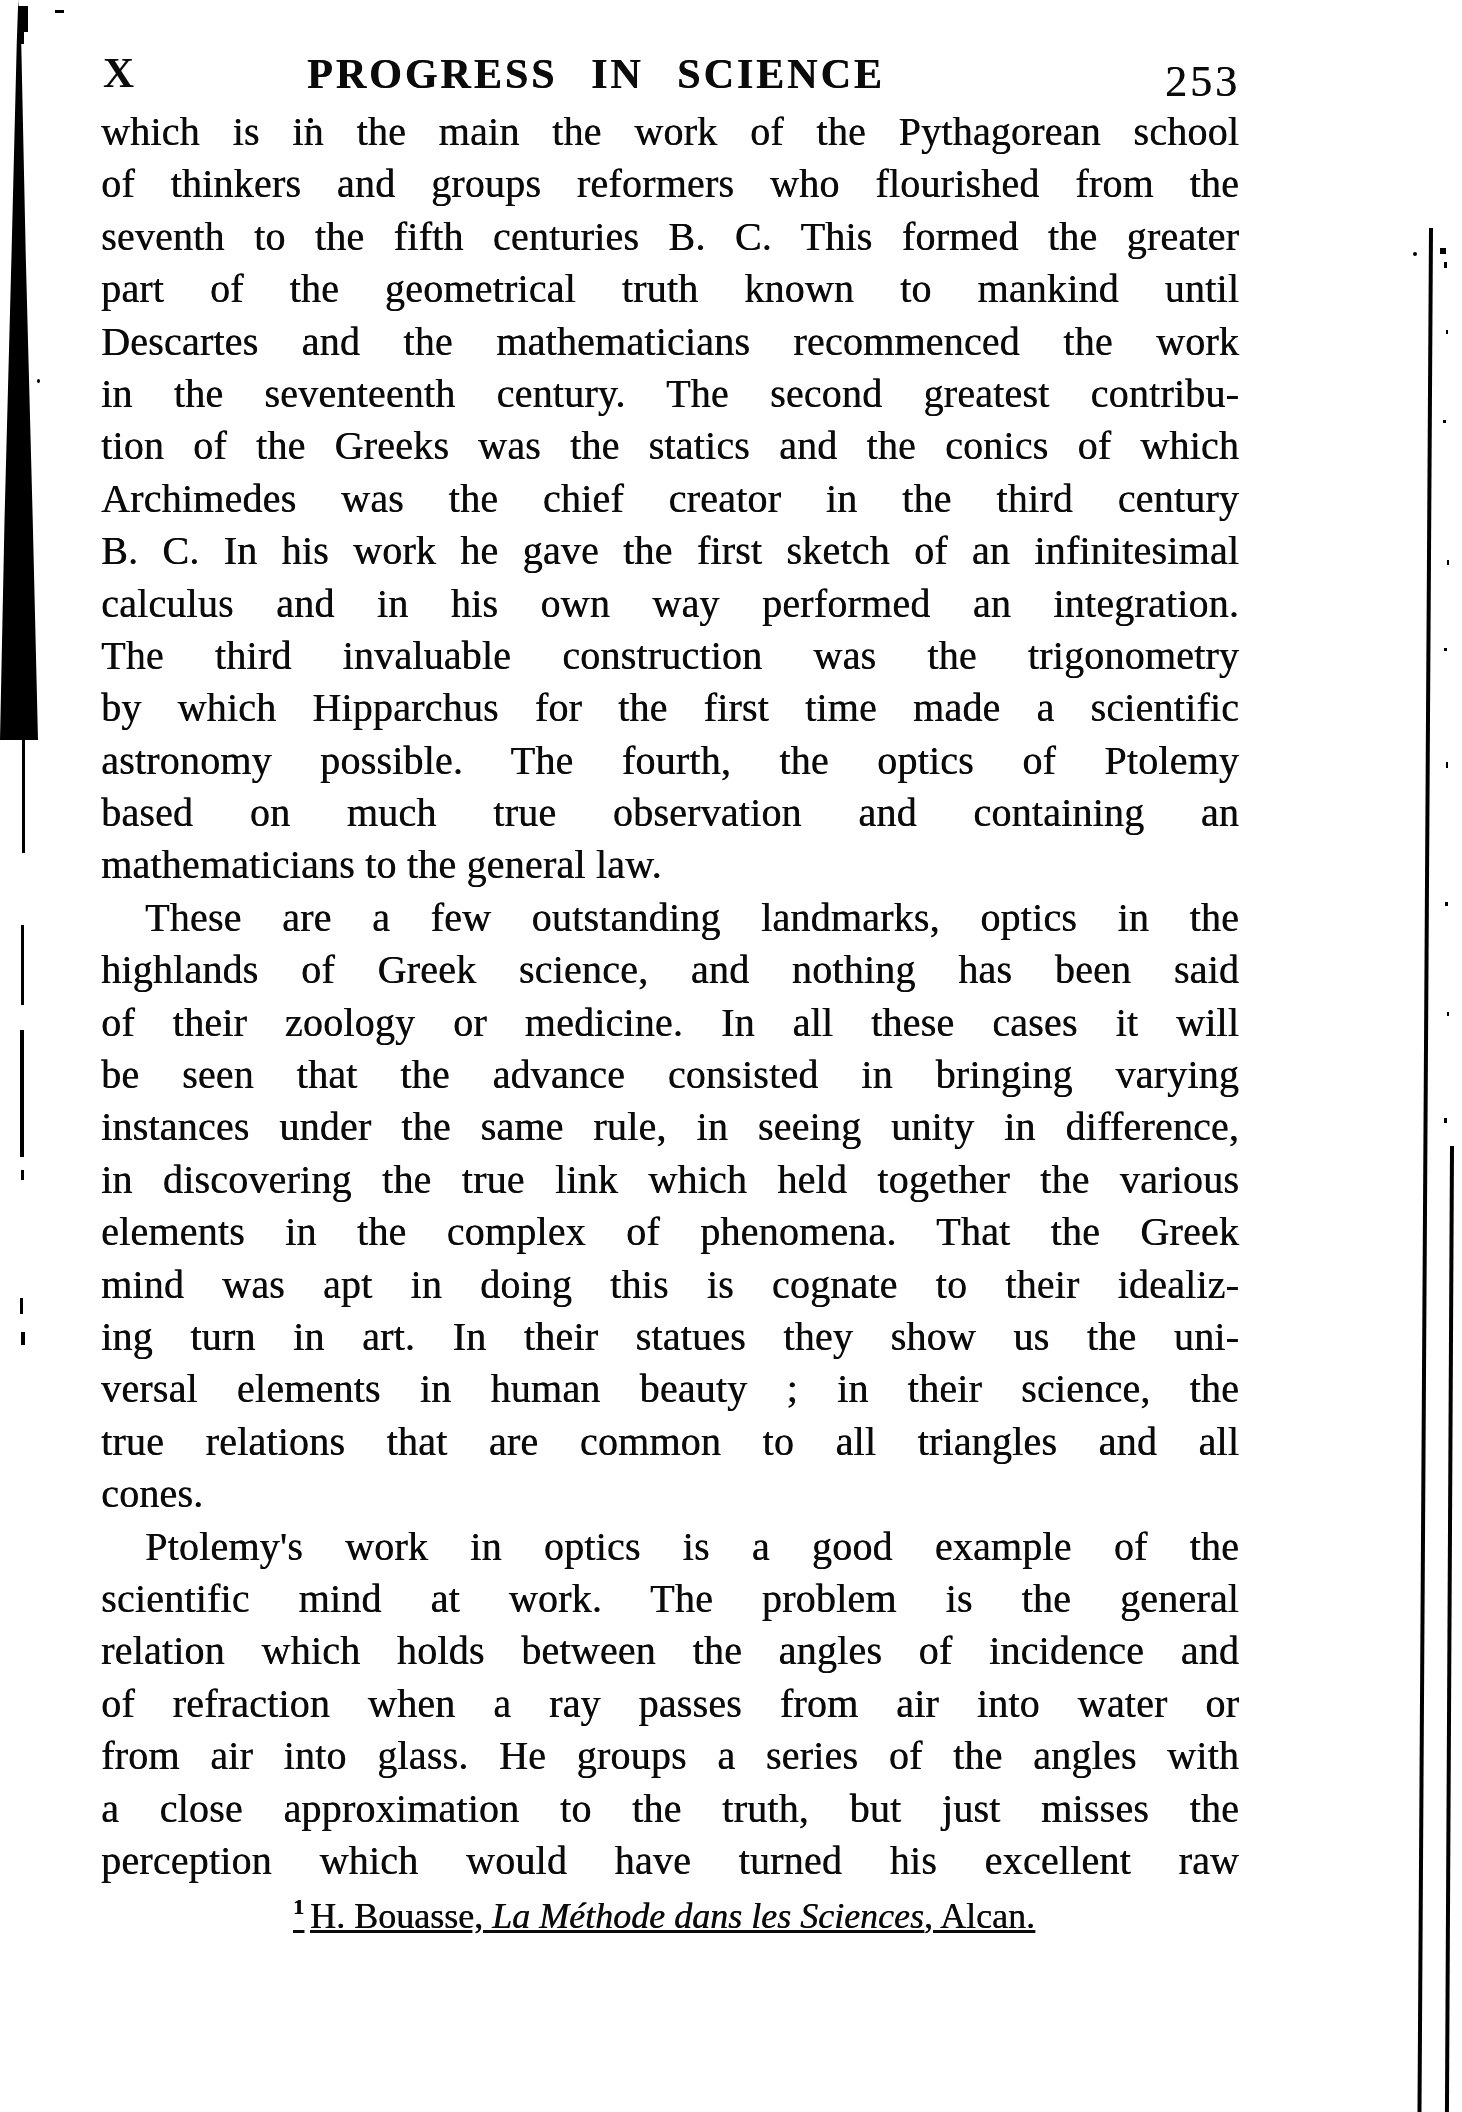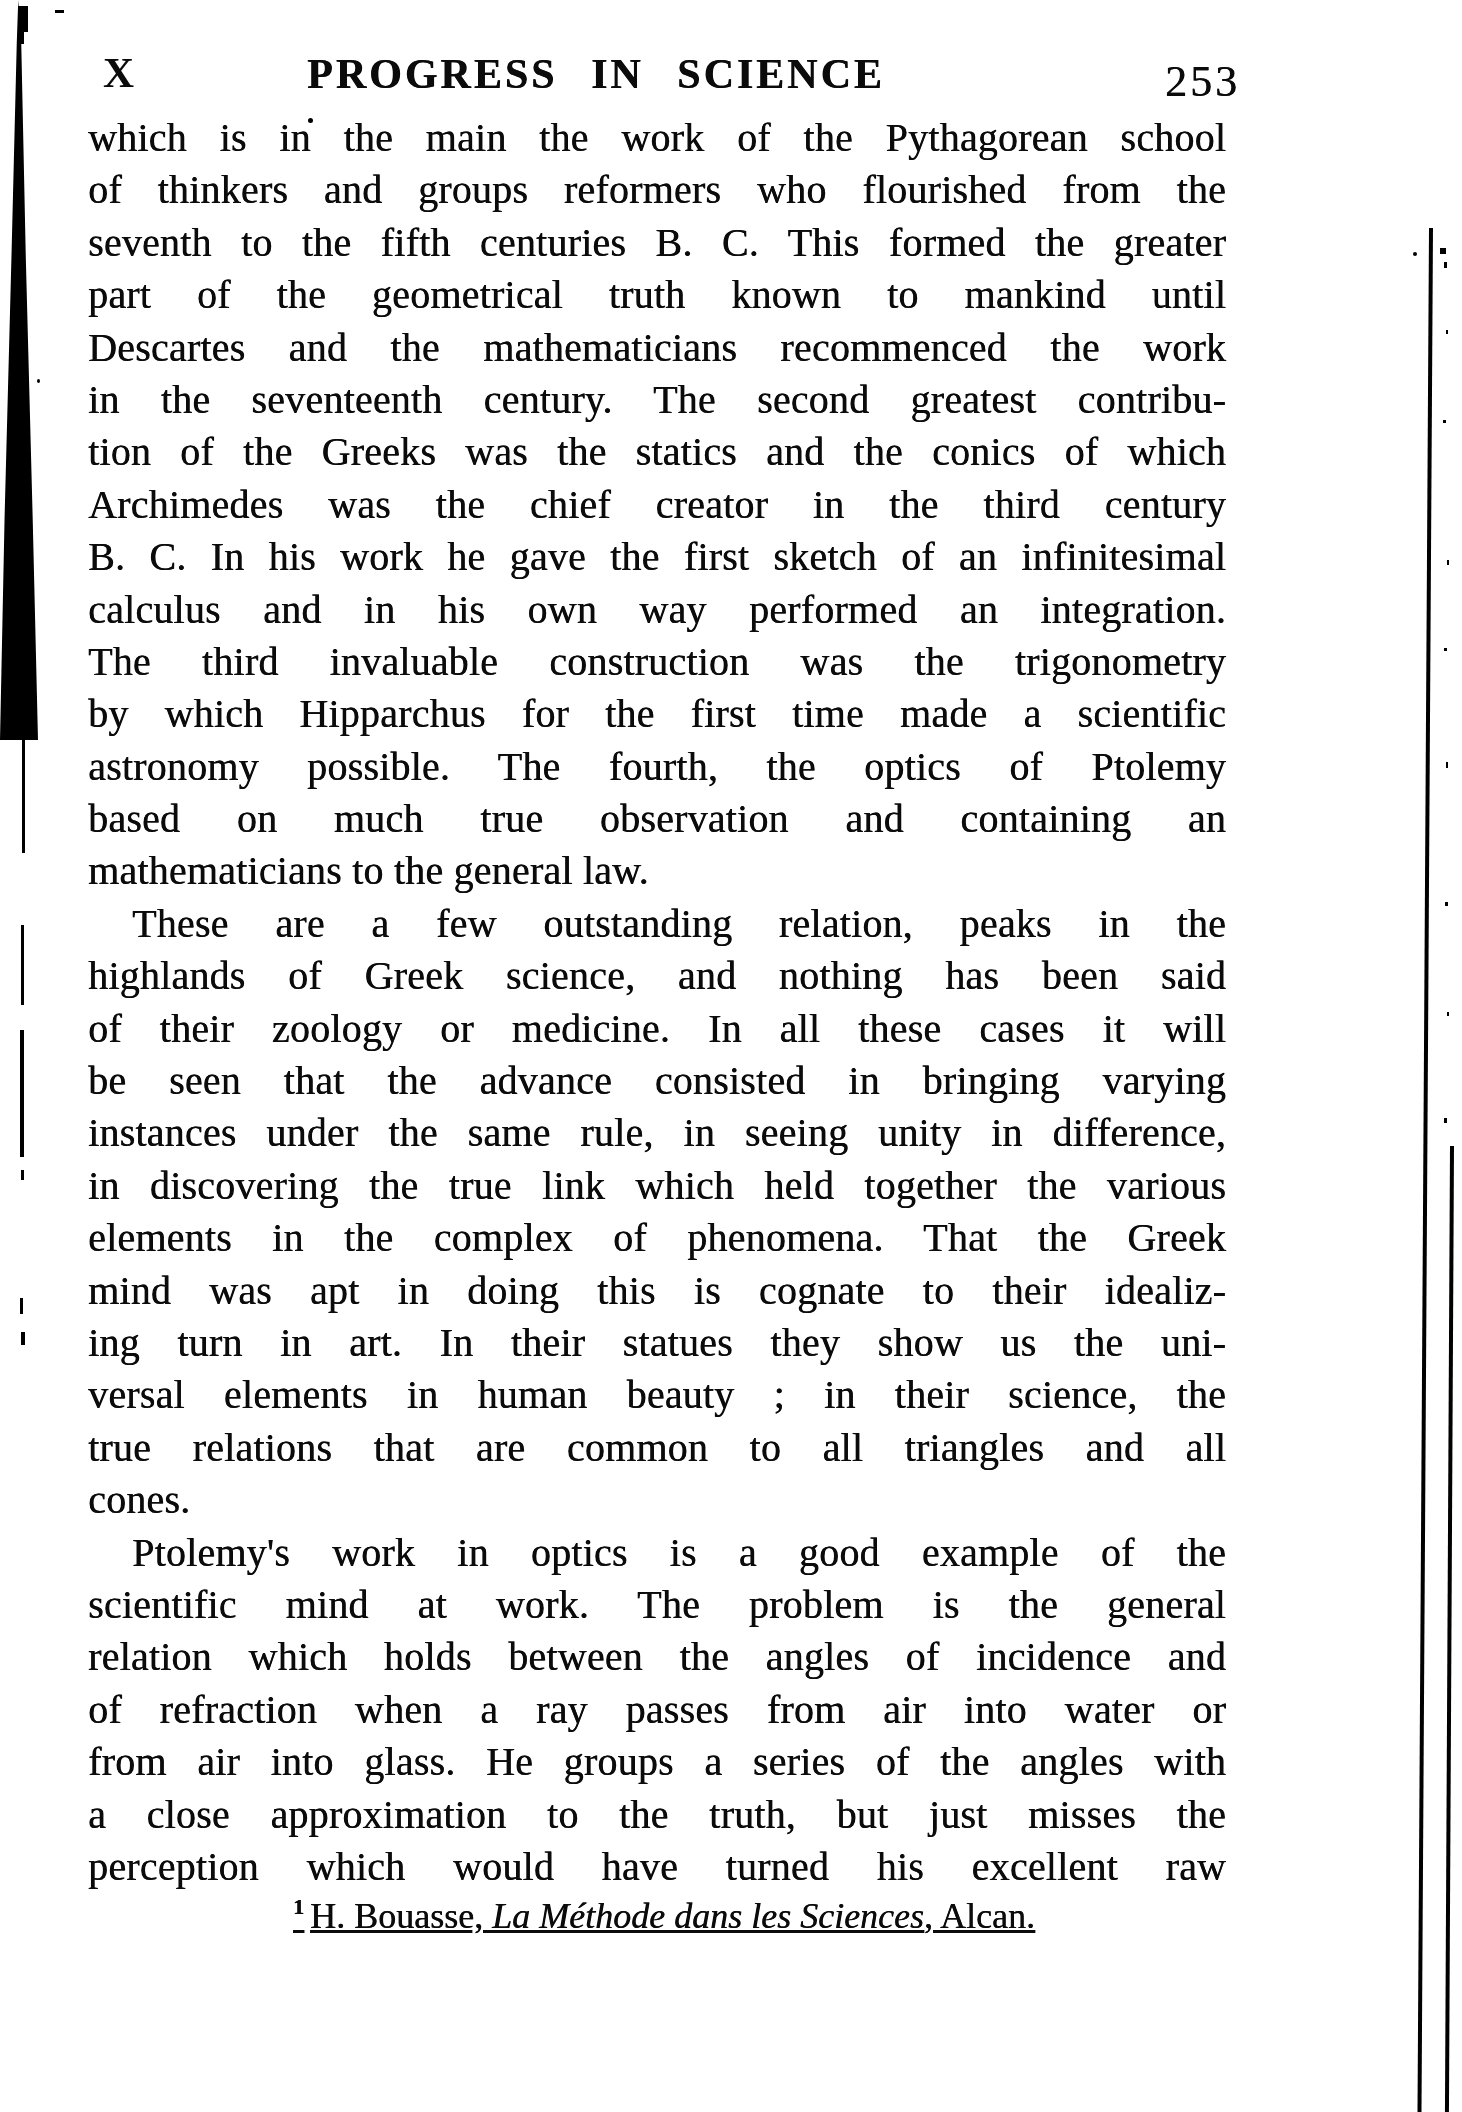--- a/index.html
+++ b/index.html
@@ -9,21 +9,21 @@
     background:#ffffff;
     color:#0b0b0b;
     font-family:"Liberation Serif","DejaVu Serif",serif;
     overflow:hidden;
   }
   .abs{position:absolute;}
   .chapter{left:103px;top:48px;font-size:43px;font-weight:700;letter-spacing:1px;}
   .running-title{left:307px;top:50px;font-size:42px;letter-spacing:3px;word-spacing:20px;font-weight:700;text-shadow:0.5px 0 0 currentColor;}
   .page-number{left:1165px;top:56px;font-size:44px;letter-spacing:3px;text-shadow:0.4px 0 0 currentColor;}
   .body-text{
-    left:88px;top:106px;width:1138px;margin-top:6px;
+    left:101px;top:106px;width:1138px;
   }
   .line{
     font-size:40px;
     line-height:52.4px;
     height:52.4px;
     text-align:justify;
     text-align-last:justify;
     white-space:normal;
     letter-spacing:0.2px;
     text-shadow:0.45px 0 0 currentColor;
@@ -67,21 +67,21 @@
       <div class="line">in the seventeenth century.  The second greatest contribu-</div>
       <div class="line">tion of the Greeks was the statics and the conics of which</div>
       <div class="line">Archimedes was the chief creator in the third century</div>
       <div class="line">B. C.  In his work he gave the first sketch of an infinitesimal</div>
       <div class="line">calculus and in his own way performed an integration.</div>
       <div class="line">The third invaluable construction was the trigonometry</div>
       <div class="line">by which Hipparchus for the first time made a scientific</div>
       <div class="line">astronomy possible.  The fourth, the optics of Ptolemy</div>
       <div class="line">based on much true observation and containing an</div>
       <div class="line end">mathematicians to the general law.</div>
-      <div class="line indent">These are a few outstanding relation, peaks in the</div>
+      <div class="line indent">These are a few outstanding landmarks, optics in the</div>
       <div class="line">highlands of Greek science, and nothing has been said</div>
       <div class="line">of their zoology or medicine.  In all these cases it will</div>
       <div class="line">be seen that the advance consisted in bringing varying</div>
       <div class="line">instances under the same rule, in seeing unity in difference,</div>
       <div class="line">in discovering the true link which held together the various</div>
       <div class="line">elements in the complex of phenomena.  That the Greek</div>
       <div class="line">mind was apt in doing this is cognate to their idealiz-</div>
       <div class="line">ing turn in art.  In their statues they show us the uni-</div>
       <div class="line">versal elements in human beauty ; in their science, the</div>
       <div class="line">true relations that are common to all triangles and all</div>

